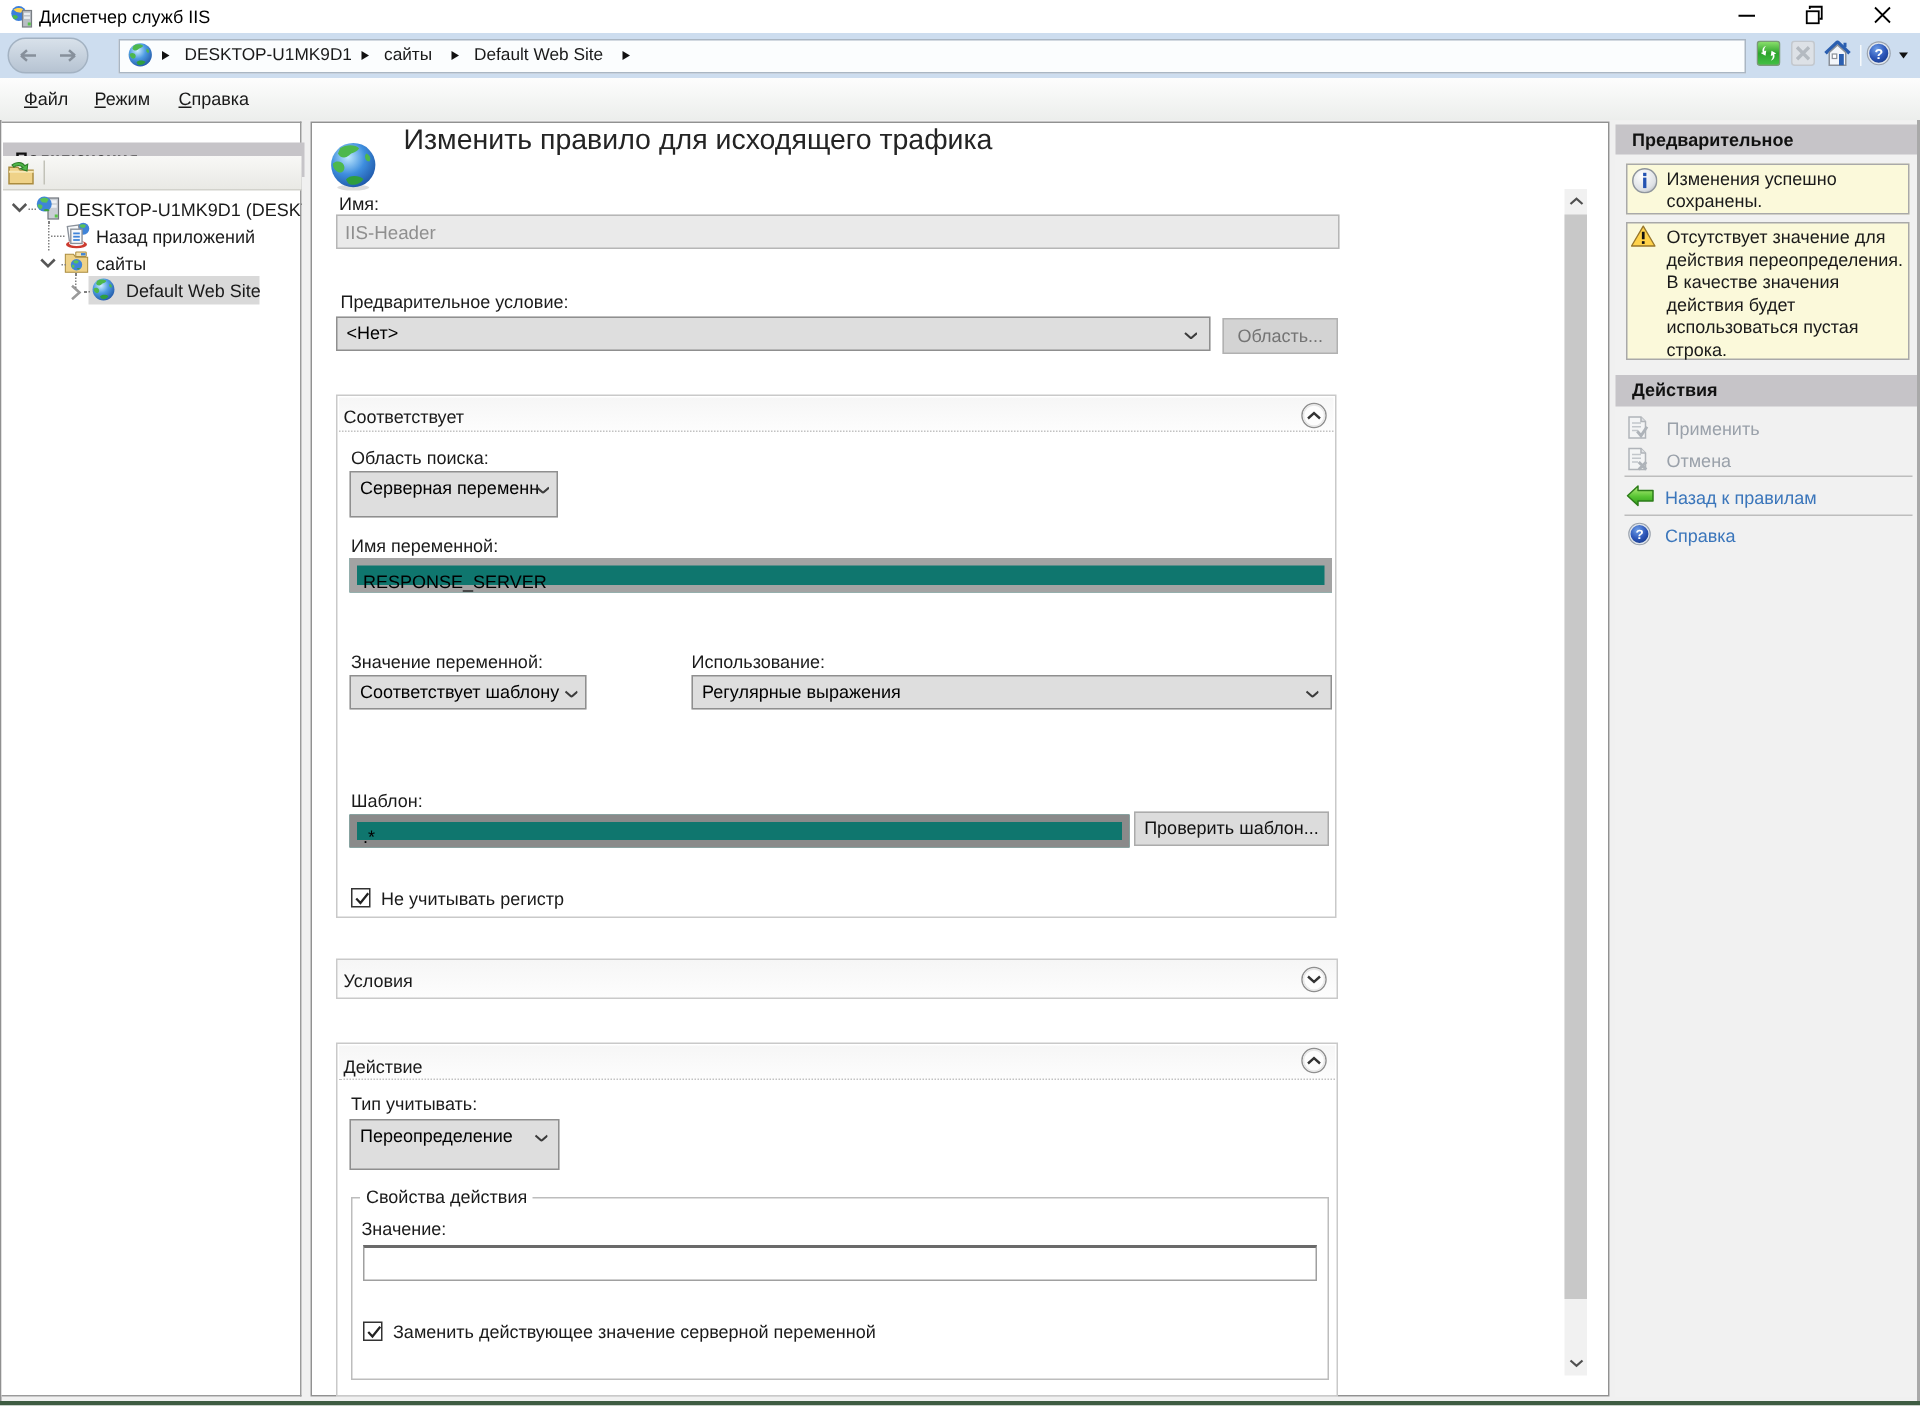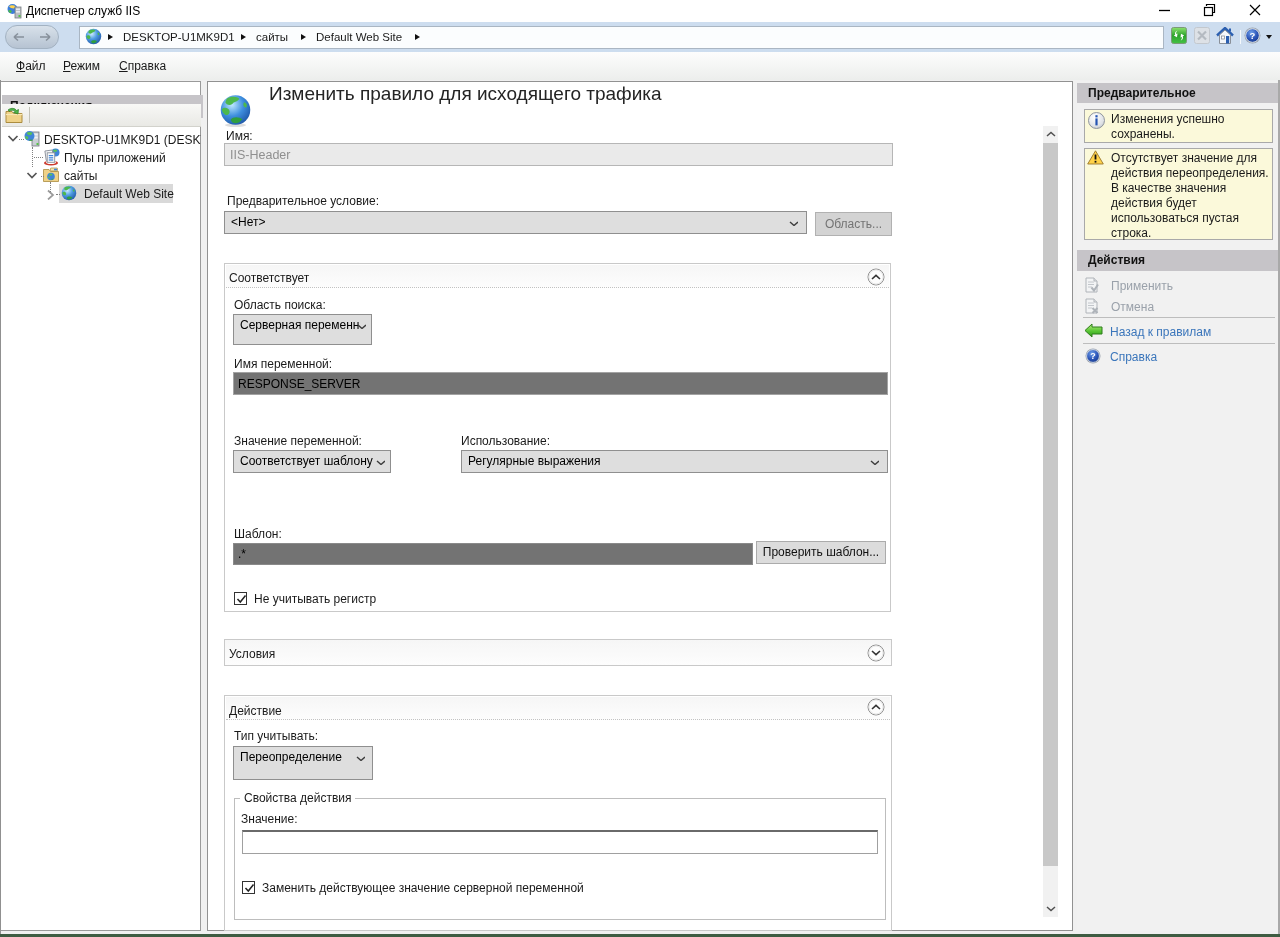--- a/index.html
+++ b/index.html
@@ -4,21 +4,21 @@
 html,body{width:1280px;height:937px;overflow:hidden}
 body{font-family:"Liberation Sans",sans-serif;position:relative;background:#f0f0f0;font-size:12px;color:#1a1a1a}
 .a{position:absolute}
 .lbl{position:absolute;font-size:12px;color:#1a1a1a;white-space:nowrap}
 .combo{position:absolute;background:#dedede;border:1px solid #8f8f8f;font-size:12px;color:#000;white-space:nowrap;overflow:hidden}
 .combo .tx{position:absolute;left:6px;top:3px}
 .chev{position:absolute;width:9px;height:5px}
 .grp{position:absolute;border:1px solid #c9c9c9;background:#fff}
 .grphead{position:absolute;left:1px;right:1px;top:1px;height:23px;background:linear-gradient(#f6f6f6,#fdfdfd)}
 .cbtn{position:absolute;width:18px;height:18px}
-.itext{position:absolute;background:#737373;border:1px solid #a3a3a3;font-size:12px;color:#000}
+.itext{position:absolute;background:#0f766e;border:5px solid #a3a3a3;font-size:12px;color:#000}
 .sepline{position:absolute;height:1px;background:#bdbdbd}
 .link{position:absolute;font-size:12px;color:#3b76bb;white-space:nowrap}
 .gray{position:absolute;font-size:12px;color:#9aa1aa;white-space:nowrap}
 .hdrbar{position:absolute;background:#c6c4c8;font-weight:bold;font-size:12px;color:#111}
 .ck{position:absolute;width:13px;height:13px;background:#fff;border:1px solid #333}
 .dot{position:absolute;background:#808080}
 .bc{width:0;height:0;border-top:3.8px solid transparent;border-bottom:3.8px solid transparent;border-left:5.5px solid #111}
 </style></head>
 <body>
 
@@ -146,21 +146,21 @@
  <ellipse cx="8" cy="14.2" rx="5" ry="1.8" fill="#fff"></ellipse>
  <circle cx="12.5" cy="4.5" r="4" fill="#3f84d9"></circle>
  <path d="M10 2.2 c1.2 -1 3.2 -1 4.4 0 l-1.2 1.8 -2.4 -0.3 Z" fill="#59c159"></path>
  <path d="M9 5.5 c0.8 -0.6 2 -0.3 2.4 0.6 l-0.8 1.5 c-1 -0.2 -1.6 -1.1 -1.6 -2.1 Z" fill="#59c159"></path>
  <rect x="2.5" y="2.5" width="7.5" height="9.5" fill="#f6f8fa" stroke="#8a9099" stroke-width="0.9" transform="rotate(-8 6 7)"></rect>
  <rect x="4.2" y="4.8" width="7.5" height="9.5" fill="#f6f8fa" stroke="#8a9099" stroke-width="0.9"></rect>
  <rect x="5.8" y="7" width="4.4" height="1.2" fill="#3f84d9"></rect>
  <rect x="5.8" y="9.2" width="4.4" height="1.2" fill="#3f84d9"></rect>
  <rect x="5.8" y="11.4" width="4.4" height="1.2" fill="#3f84d9"></rect>
 </svg>
-<div class="a" style="left:64px;top:151px;font-size:12px">Пулы приложений</div>
+<div class="a" style="left:64px;top:151px;font-size:12px">Назад приложений</div>
 <svg class="a" style="left:26px;top:171px" width="12" height="9">
     <path d="M1.5 2 l4.5 4.5 L10.5 2" stroke="#565656" stroke-width="1.7" fill="none"></path>
   </svg>
 <svg class="a" style="left:43px;top:167px" width="16" height="15" viewBox="0 0 16 15">
  <path d="M0.5 2.5 h5.5 l1.5 2 h8 v10 H0.5 Z" fill="#efd288" stroke="#ab8c3f" stroke-width="0.8"></path>
  <rect x="7.5" y="1" width="7" height="3" rx="0.5" fill="#f5e3ae" stroke="#ab8c3f" stroke-width="0.7"></rect>
  <rect x="11" y="1.7" width="3" height="1.6" fill="#3f84d9"></rect>
  <circle cx="8" cy="9.5" r="3.8" fill="#3f84d9"></circle>
  <path d="M5.8 7.2 c1 -0.9 2.8 -0.9 3.8 0 l-1 1.5 -2 -0.2 Z" fill="#59c159"></path>
  <path d="M4.8 9.8 c0.7 -0.5 1.8 -0.2 2 0.7 l-0.7 1.3 c-0.8 -0.3 -1.3 -1 -1.3 -2 Z" fill="#59c159"></path>

